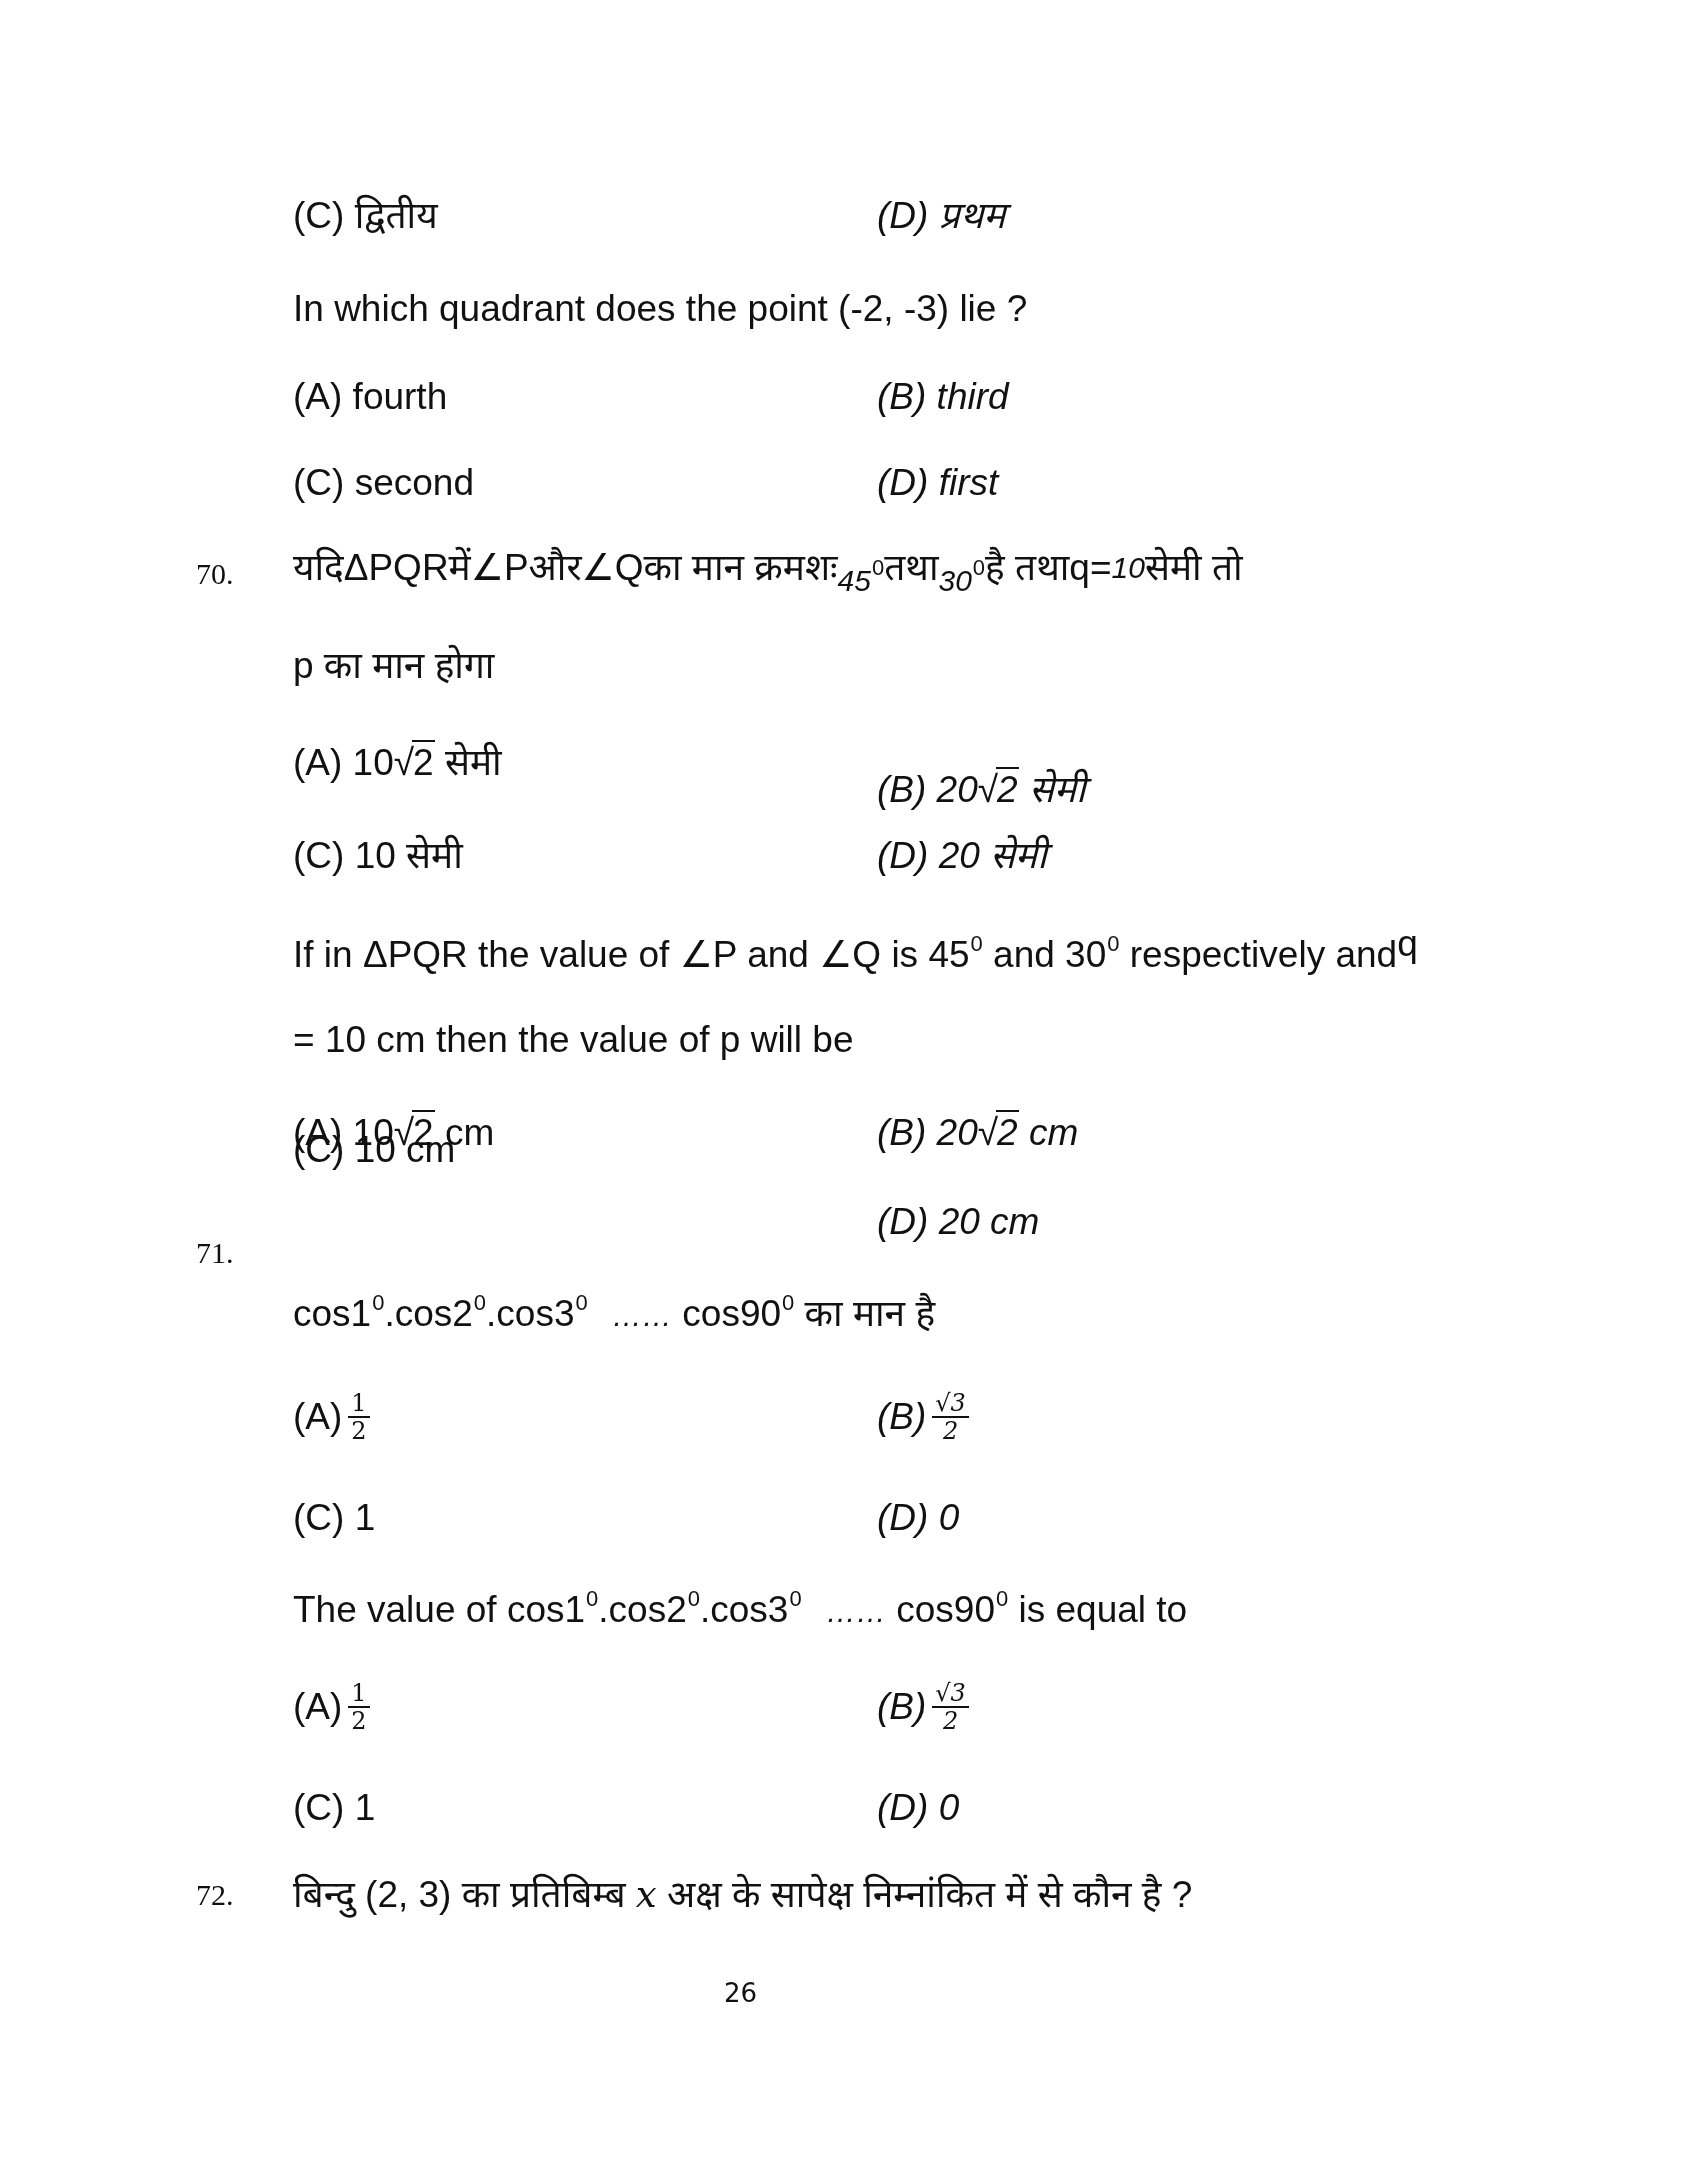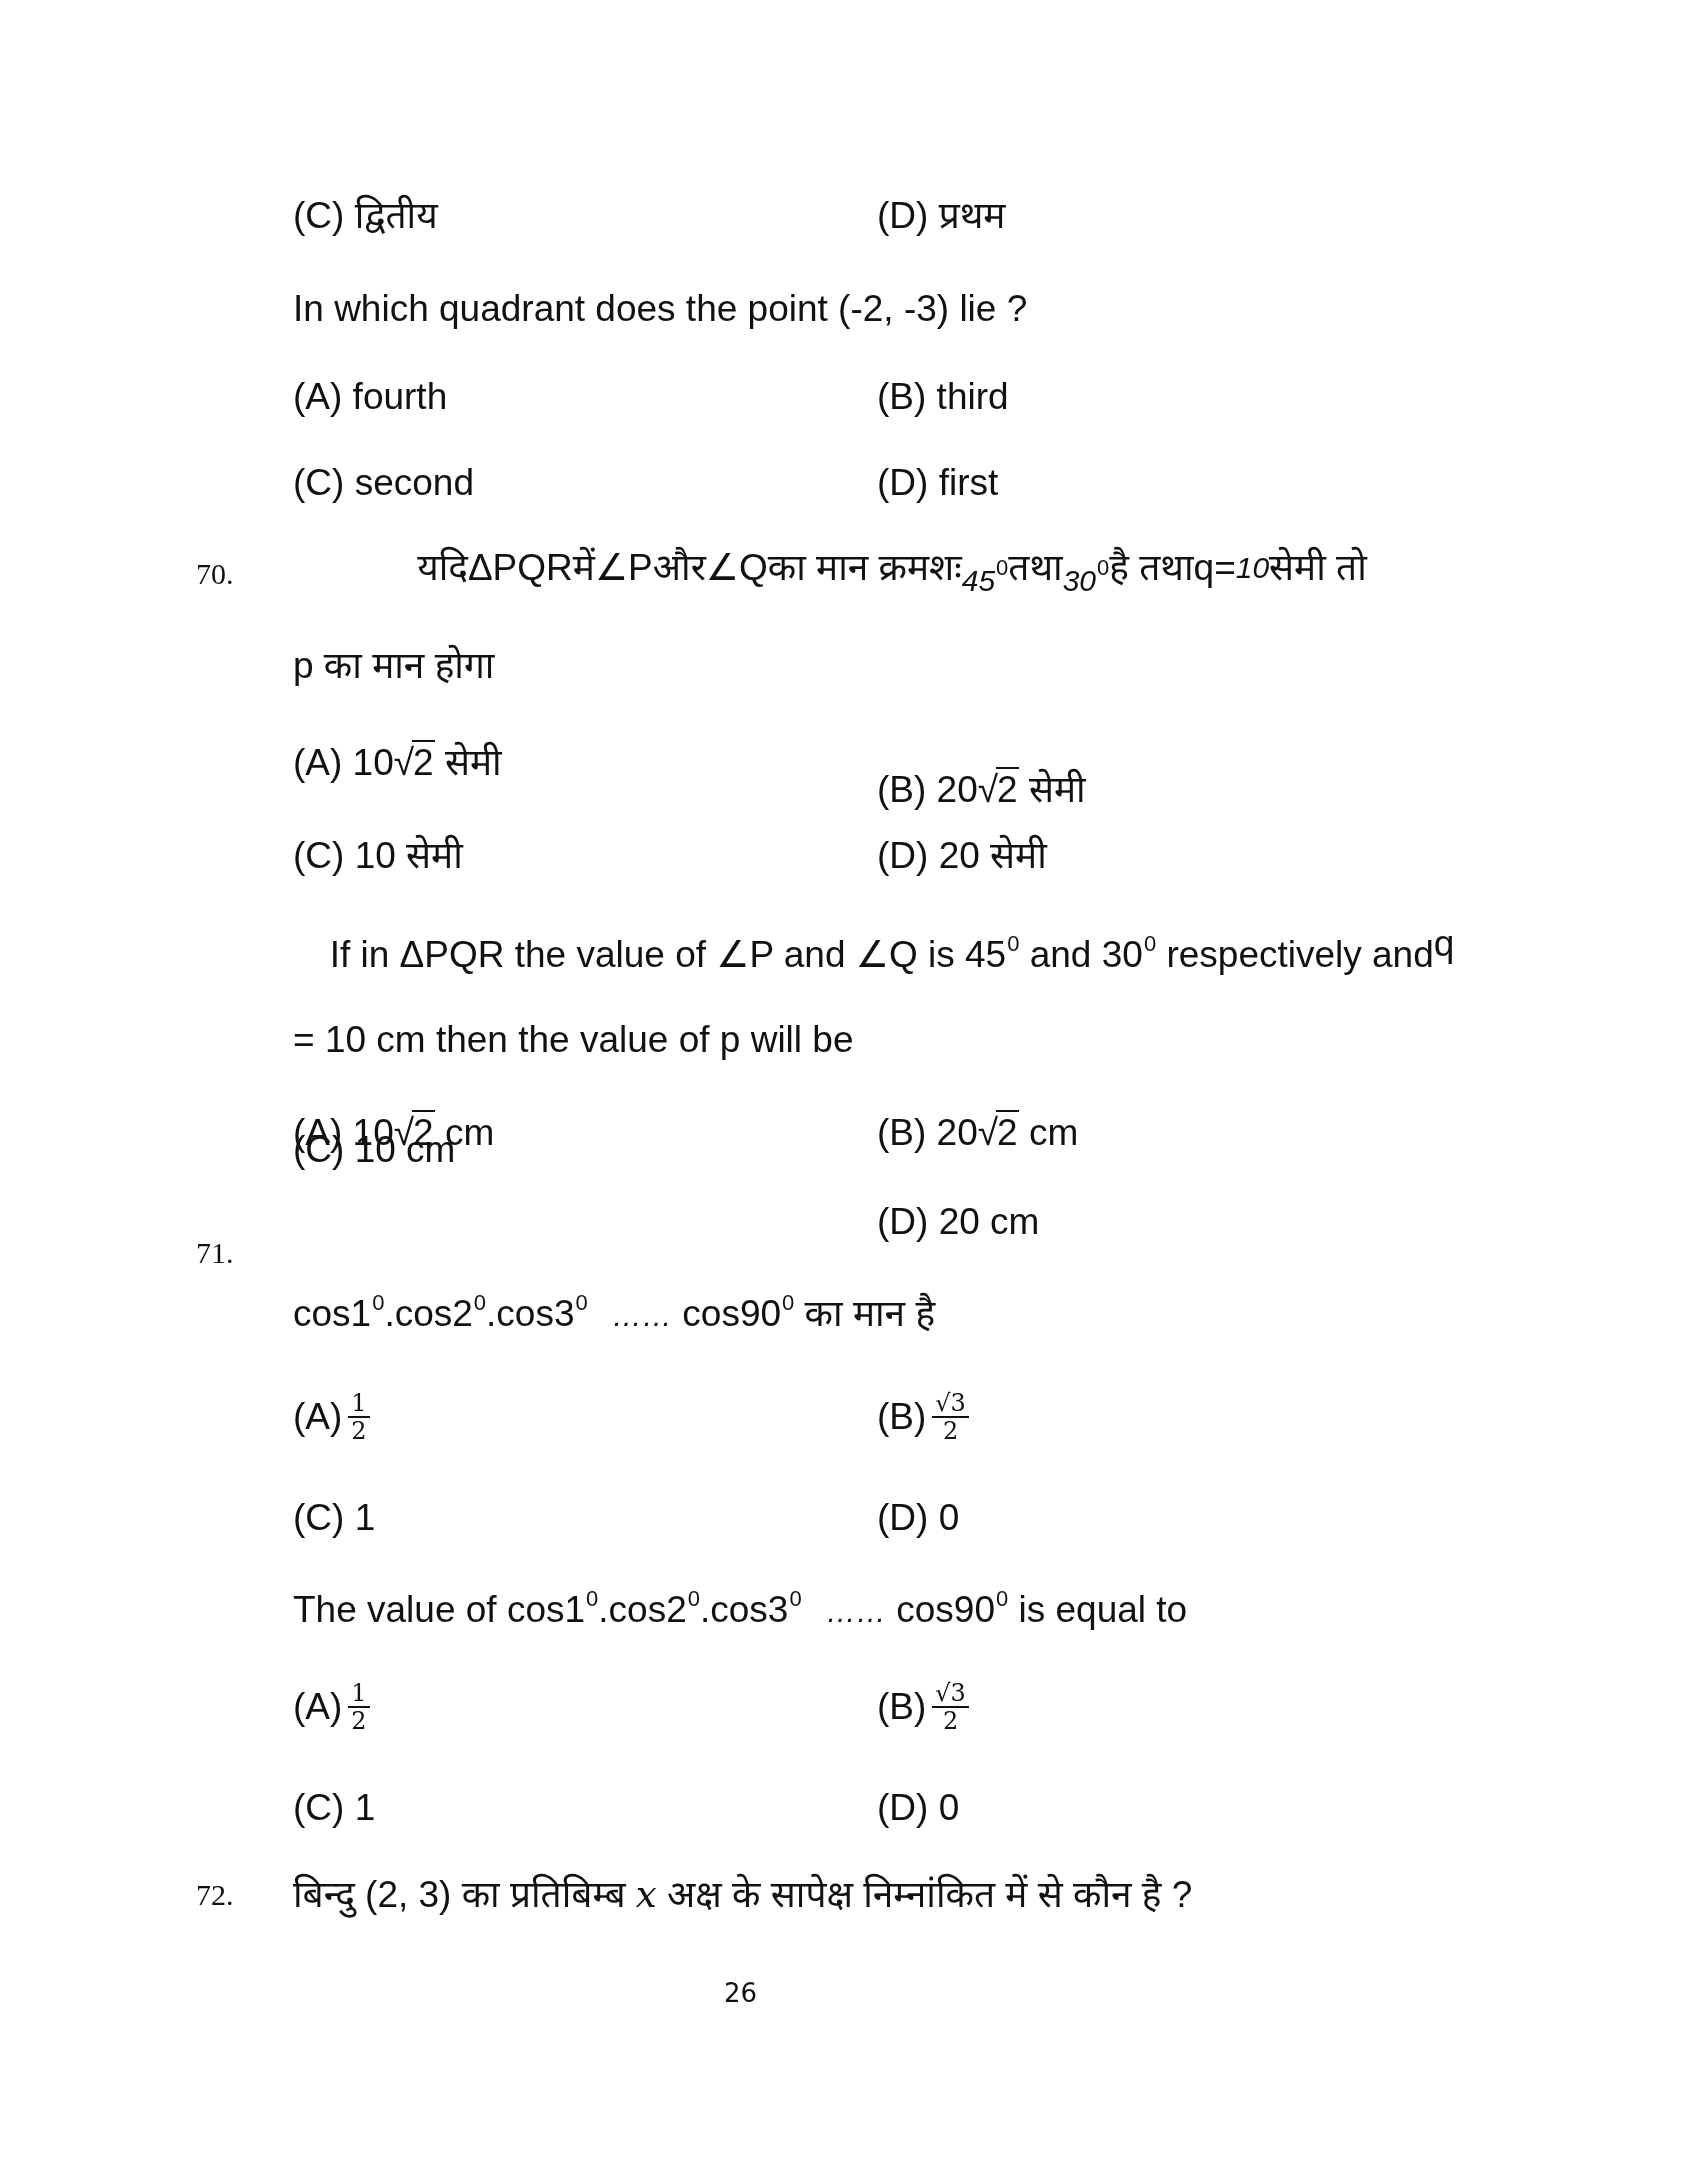--- a/index.html
+++ b/index.html
@@ -1,22 +1,22 @@
 <!DOCTYPE html>
 <html><head>
   <meta charset="utf-8">
   <style>
     html, body { margin: 0; padding: 0; background: #ffffff; }
     body { width: 1683px; height: 2178px; position: relative; overflow: hidden;
            font-family: "Liberation Sans", "DejaVu Sans", sans-serif; color: #111111; }
     .line { position: absolute; font-size: 37px; line-height: 44px; white-space: nowrap; transform: translateY(-50%); }
     .qnum { position: absolute; left: 196px; font-size: 30px; line-height: 44px; transform: translateY(-50%); font-family: Liberation Serif, serif; }
     .left { left: 293px; }
-    .right { left: 877px; }
-    .full { left: 293px; width: 1198px; display: flex; justify-content: center; }
+    .right { left: 877px; font-style: italic; }
+    .full { left: 293px; width: 1198px; display: flex; justify-content: flex-start; }
     .sup { font-size: 22px; vertical-align: 16px; margin-left: 1px; }
     .sm { font-size: 30px; font-style: italic; }
     .sqrt { display: inline-block; position: relative; }
     .sqrt .rad { font-size: 37px; }
     .sqrt .under { border-top: 2.5px solid #111; padding: 0 1px; margin-left: -2px; }
     .frac { display: inline-flex; flex-direction: column; align-items: center; vertical-align: middle;
             font-family: "DejaVu Serif", serif; font-size: 24px; line-height: 26px; margin-left: 6px; position: relative; top: -2px; }
     .frac .num { border-bottom: 2.5px solid #111; padding: 0 3px; }
     .frac .den { padding: 0 3px; }
     .italic-x { font-family: "DejaVu Serif", serif; font-style: italic; }

